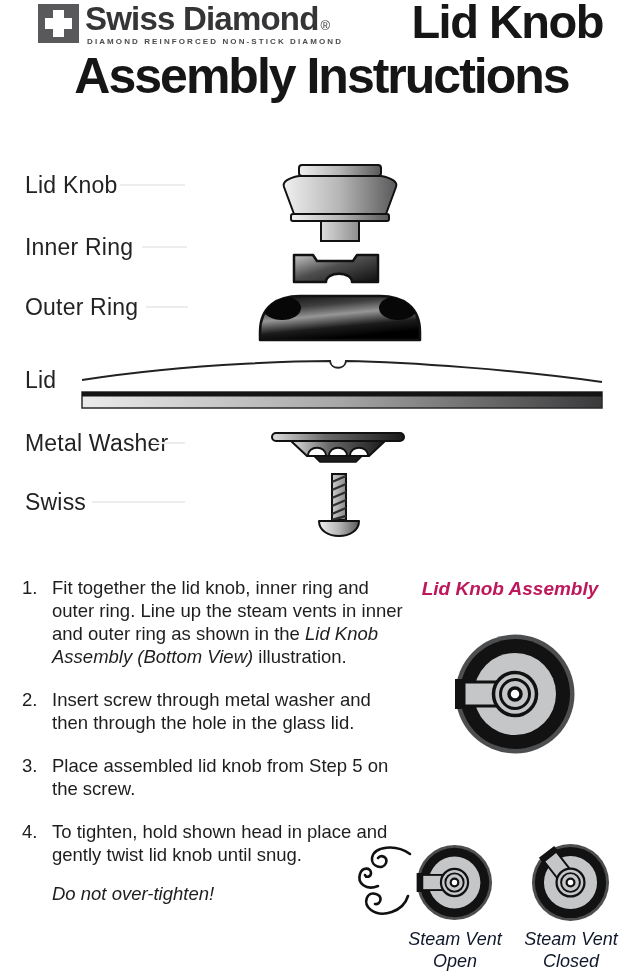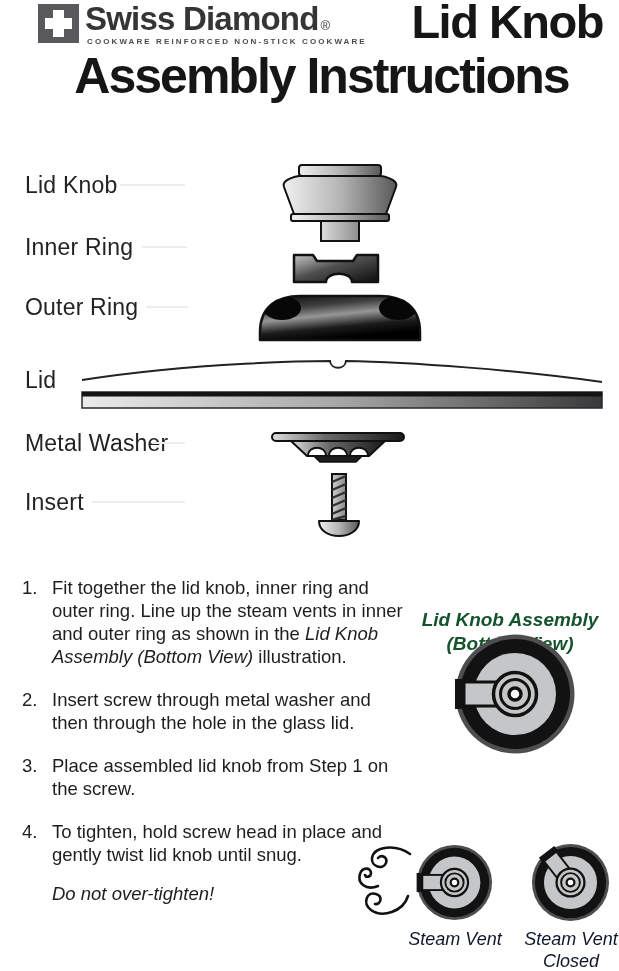--- a/index.html
+++ b/index.html
@@ -22,21 +22,21 @@
   .fig svg{display:block;width:100%;height:100%;}
   
   .steps{position:absolute;left:22px;top:576px;width:386px;font-size:18.5px;line-height:23px;color:#1e1e1e;}
   .step{display:flex;margin-bottom:20px;}
   .step-num{width:30px;flex:0 0 30px;}
   .step-text{width:356px;}
   .step.last{margin-bottom:16px;}
   .note{margin-left:30px;width:356px;}
   .note em,.step-text em{font-style:italic;}
   
-  .bv-title{position:absolute;left:404px;top:608px;width:212px;text-align:center;font-size:19px;font-weight:bold;font-style:italic;line-height:24px;color:#14532d;}
+  .bv-title{position:absolute;left:404px;top:577px;width:212px;text-align:center;font-size:19px;font-weight:bold;font-style:italic;line-height:24px;color:#be185d;}
   .vent-caption{position:absolute;text-align:center;font-style:italic;font-size:18px;line-height:22px;color:#0f172a;}
   .cap-open{left:394px;top:928px;width:122px;}
   .cap-closed{left:510px;top:928px;width:122px;}
 </style>
 </head>
 <body>
 
 <div class="page">
 
   <svg width="0" height="0" style="position:absolute" aria-hidden="true">
@@ -82,30 +82,30 @@
     </defs>
   </svg>
 
   <div class="logo-square">
     <svg viewBox="0 0 41 39">
       <rect x="15" y="6" width="11" height="27" fill="#ffffff"></rect>
       <rect x="7" y="14" width="27" height="11" fill="#ffffff"></rect>
     </svg>
   </div>
   <div class="brand-name"><span>Swiss Diamond</span><span class="reg">®</span></div>
-  <div class="brand-tagline">COOKWARE REINFORCED NON-STICK COOKWARE</div>
+  <div class="brand-tagline">DIAMOND REINFORCED NON-STICK DIAMOND</div>
   <div class="title-line1">Lid Knob</div>
   <div class="title-line2">Assembly Instructions</div>
 
   <div class="part-label" style="top:172px">Lid Knob</div>
   <div class="part-label" style="top:234px">Inner Ring</div>
   <div class="part-label" style="top:294px">Outer Ring</div>
   <div class="part-label" style="top:367px">Lid</div>
   <div class="part-label" style="top:430px">Metal Washer</div>
-  <div class="part-label" style="top:489px">Insert</div>
+  <div class="part-label" style="top:489px">Swiss</div>
 
   <div class="leader" style="left:120px;top:184px;width:65px"></div>
   <div class="leader" style="left:142px;top:246px;width:45px"></div>
   <div class="leader" style="left:146px;top:306px;width:42px"></div>
   <div class="leader" style="left:152px;top:442px;width:33px"></div>
   <div class="leader" style="left:92px;top:501px;width:93px"></div>
 
   <div class="fig" style="left:276px;top:163px;width:128px;height:80px">
     <svg viewBox="0 0 128 80">
       <rect x="23" y="2" width="82" height="11" rx="3" fill="url(#gMetal)" stroke="#111" stroke-width="2"></rect>
@@ -162,34 +162,33 @@
     <div class="step">
       <div class="step-num">1.</div>
       <div class="step-text"><span>Fit together the lid knob, inner ring and outer ring. Line up the steam vents in inner and outer ring as shown in the </span><em>Lid Knob Assembly (Bottom View)</em><span> illustration.</span></div>
     </div>
     <div class="step">
       <div class="step-num">2.</div>
       <div class="step-text">Insert screw through metal washer and then through the hole in the glass lid.</div>
     </div>
     <div class="step">
       <div class="step-num">3.</div>
-      <div class="step-text">Place assembled lid knob from Step 1 on the screw.</div>
+      <div class="step-text">Place assembled lid knob from Step 5 on the screw.</div>
     </div>
     <div class="step last">
       <div class="step-num">4.</div>
-      <div class="step-text">To tighten, hold screw head in place and gently twist lid knob until snug.</div>
+      <div class="step-text">To tighten, hold shown head in place and gently twist lid knob until snug.</div>
     </div>
     <div class="note">
       <em>Do not over-tighten!</em>
     </div>
   </div>
 
   <div class="bv-title">
     <div>Lid Knob Assembly</div>
-    <div>(Bottom View)</div>
   </div>
 
   <div class="fig" style="left:454px;top:633px;width:122px;height:122px">
     <svg viewBox="0 0 122 122">
       <circle cx="61" cy="61" r="59.5" fill="#4d4e50"></circle>
       <circle cx="61" cy="61" r="55" fill="#121212"></circle>
       <circle cx="61" cy="61" r="41" fill="#c5c6c7"></circle>
       <rect x="1" y="46" width="11" height="30" fill="#121212"></rect>
       <rect x="10" y="49" width="42" height="24" fill="#c5c6c7" stroke="#111" stroke-width="3"></rect>
       <circle cx="61" cy="61" r="21.5" fill="#c5c6c7" stroke="#111" stroke-width="3.5"></circle>
@@ -231,19 +230,20 @@
         <rect x="10" y="49" width="42" height="24" fill="#c5c6c7" stroke="#111" stroke-width="3"></rect>
       </g>
       <circle cx="61" cy="61" r="21.5" fill="#c5c6c7" stroke="#111" stroke-width="3.5"></circle>
       <circle cx="61" cy="61" r="14.5" fill="none" stroke="#111" stroke-width="3"></circle>
       <circle cx="61" cy="61" r="6" fill="#ffffff" stroke="#111" stroke-width="3.5"></circle>
     </svg>
   </div>
 
   <div class="vent-caption cap-open">
     <div>Steam Vent</div>
+    <div>Open</div>
   </div>
   <div class="vent-caption cap-closed">
     <div>Steam Vent</div>
     <div>Closed</div>
   </div>
 
 </div>
 
 </body></html>

